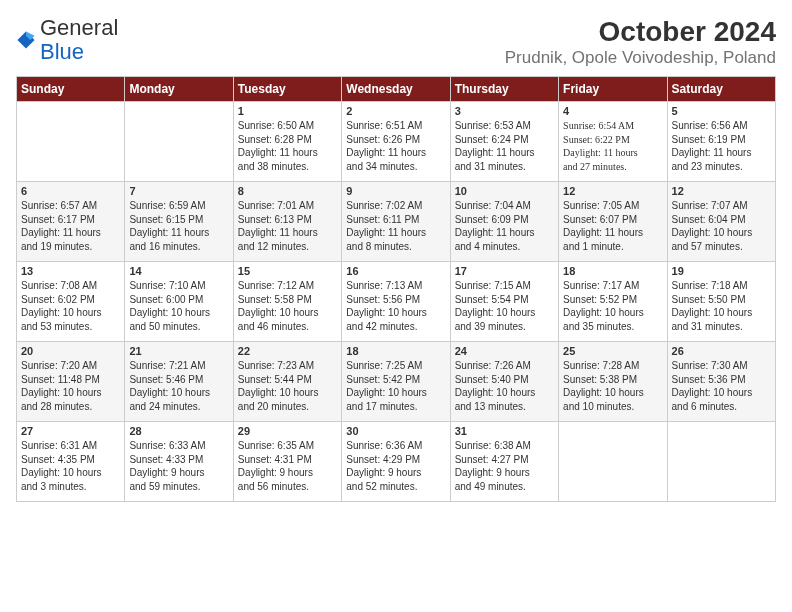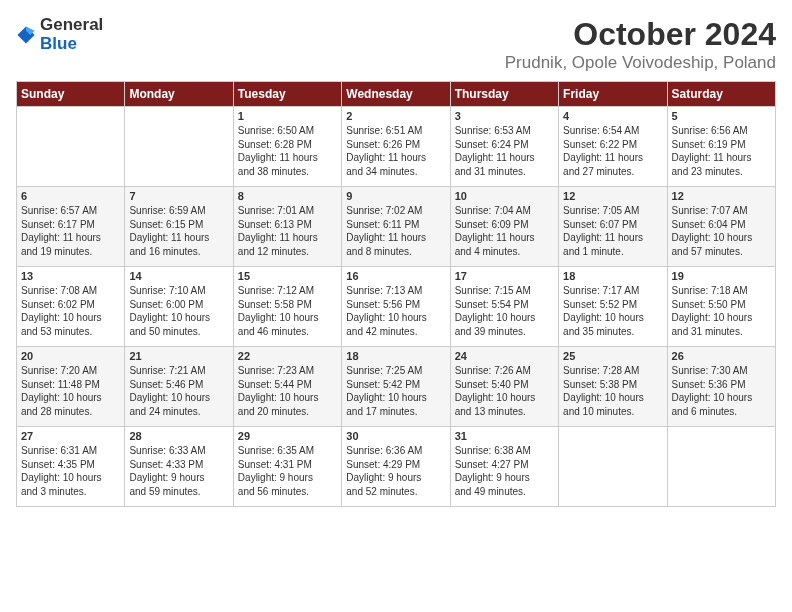--- a/index.html
+++ b/index.html
@@ -15,35 +15,35 @@
       align-items: flex-start;
       justify-content: space-between;
       margin-bottom: 8px;
     }
     .logo {
       display: flex;
       align-items: center;
       gap: 4px;
     }
     .logo-text {
-      font-size: 17px;
-      font-weight: bold;
+      font-size: 22px;
+      font-weight: normal;
       line-height: 1.1;
     }
     .logo-general { color: #333; }
     .logo-blue { color: #1565c0; }
     .logo-icon {
       width: 20px;
       height: 20px;
     }
     .title-block {
       text-align: right;
     }
     .month-title {
-      font-size: 32px;
+      font-size: 28px;
       font-weight: bold;
       color: #333;
     }
     .subtitle {
       font-size: 17px;
       color: #737373;
     }
     table {
       width: 100%;
       border-collapse: collapse;
@@ -137,21 +137,21 @@
         </td>
         <td>
           <span class="day-num">3</span>
           <div class="day-info" style="white-space: pre-line;">Sunrise: 6:53 AM
 Sunset: 6:24 PM
 Daylight: 11 hours
 and 31 minutes.</div>
         </td>
         <td>
           <span class="day-num">4</span>
-          <div class="day-info" style="white-space: pre-line;">Sunrise: 6:54 AM
+          <div class="day-info" style="white-space: pre-line; font-family: Liberation Serif, serif;">Sunrise: 6:54 AM
 Sunset: 6:22 PM
 Daylight: 11 hours
 and 27 minutes.</div>
         </td>
         <td>
           <span class="day-num">5</span>
           <div class="day-info" style="white-space: pre-line;">Sunrise: 6:56 AM
 Sunset: 6:19 PM
 Daylight: 11 hours
 and 23 minutes.</div>

